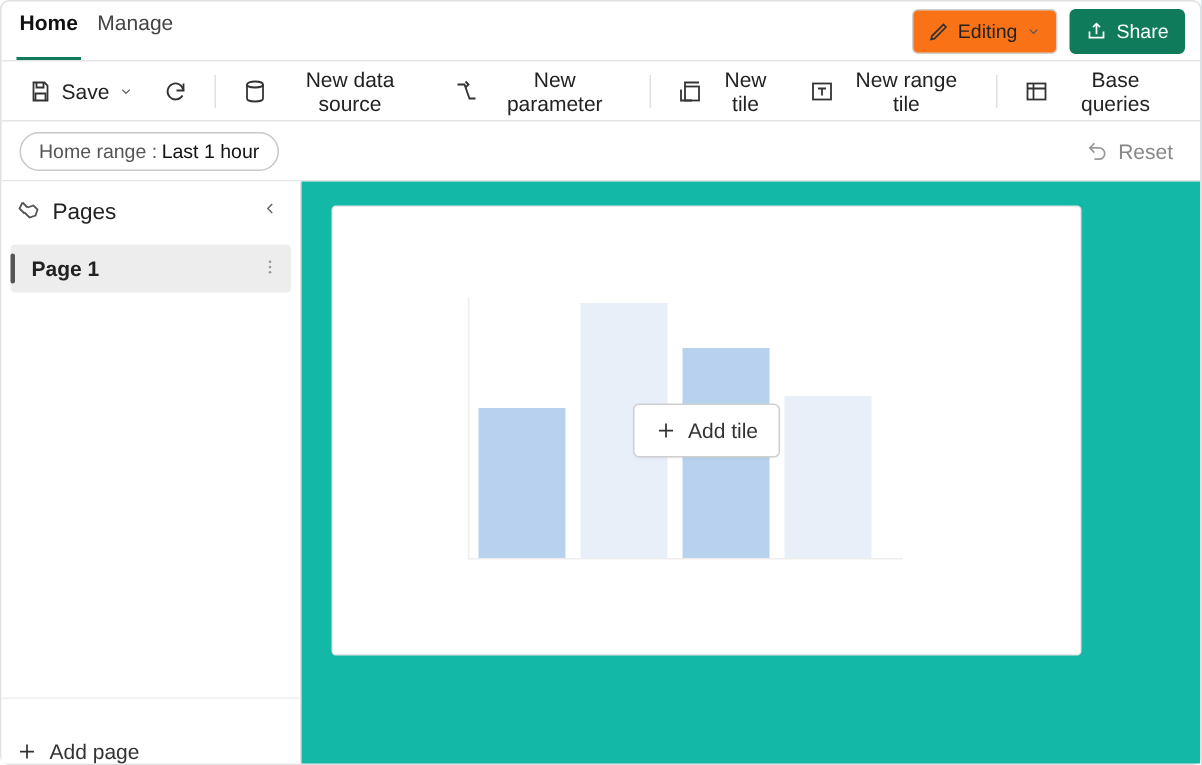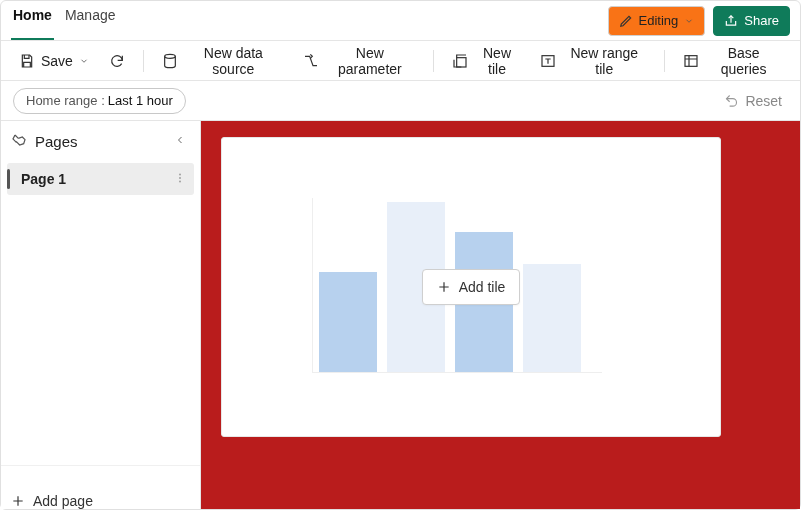--- a/index.html
+++ b/index.html
@@ -35,21 +35,21 @@
   .collapse { color: #666; cursor: pointer; padding: 4px; }
   .pagelist { flex: 1; overflow: auto; }
   .pageitem { display: flex; align-items: center; height: 32px; margin: 2px 6px; padding: 0 8px; border-radius: 3px; cursor: pointer; position: relative; }
   .pageitem.active { background: #ededed; }
   .pageitem.active::before { content: ""; position: absolute; left: 0; top: 6px; bottom: 6px; width: 3px; background: #555; border-radius: 2px; }
   .pageitem .lab { font-size: 14px; font-weight: 600; color: #222; flex: 1; margin-left: 6px;}
   .pageitem .more { color: #888; font-size: 14px; cursor: pointer; }
   .side-foot { height: 44px; display: flex; align-items: flex-end; padding: 0 10px; border-top: 1px solid #f0f0f0; }
   .addpage { display: inline-flex; align-items: center; gap: 8px; font-size: 14px; color: #333; cursor: pointer; background: none; border: none; }
   
-  .canvas-wrap { flex: 1; background: #b91c1c; padding: 16px 20px; overflow: auto; }
+  .canvas-wrap { flex: 1; background: #14b8a6; padding: 16px 20px; overflow: auto; }
   .canvas { width: 500px; height: 300px; background: #fff; border: 1px solid #e7e7e7; border-radius: 3px; position: relative; display:flex; align-items:center; justify-content:center;}
   .placeholder-chart { position: absolute; left: 90px; top: 60px; width: 290px; height: 175px; border-left: 1px solid #eee; border-bottom: 1px solid #eee; display: flex; align-items: flex-end; gap: 10px; padding: 0 6px;}
   .bar { width: 58px; background: #cfe0f3; }
   .bar.b1 { height: 100px; background: #b7d1ee;}
   .bar.b2 { height: 170px; background: #e8eff9;}
   .bar.b3 { height: 140px; background: #b7d1ee;}
   .bar.b4 { height: 108px; background: #e8eff9;}
   .addtile { position: relative; z-index: 2; display: inline-flex; align-items: center; gap: 8px; height: 36px; padding: 0 14px; border: 1px solid #cfcfcf; border-radius: 4px; background: #fff; font-size: 14px; color: #333; cursor: pointer; box-shadow: 0 1px 2px rgba(0,0,0,0.04);}
 </style>
 </head>

